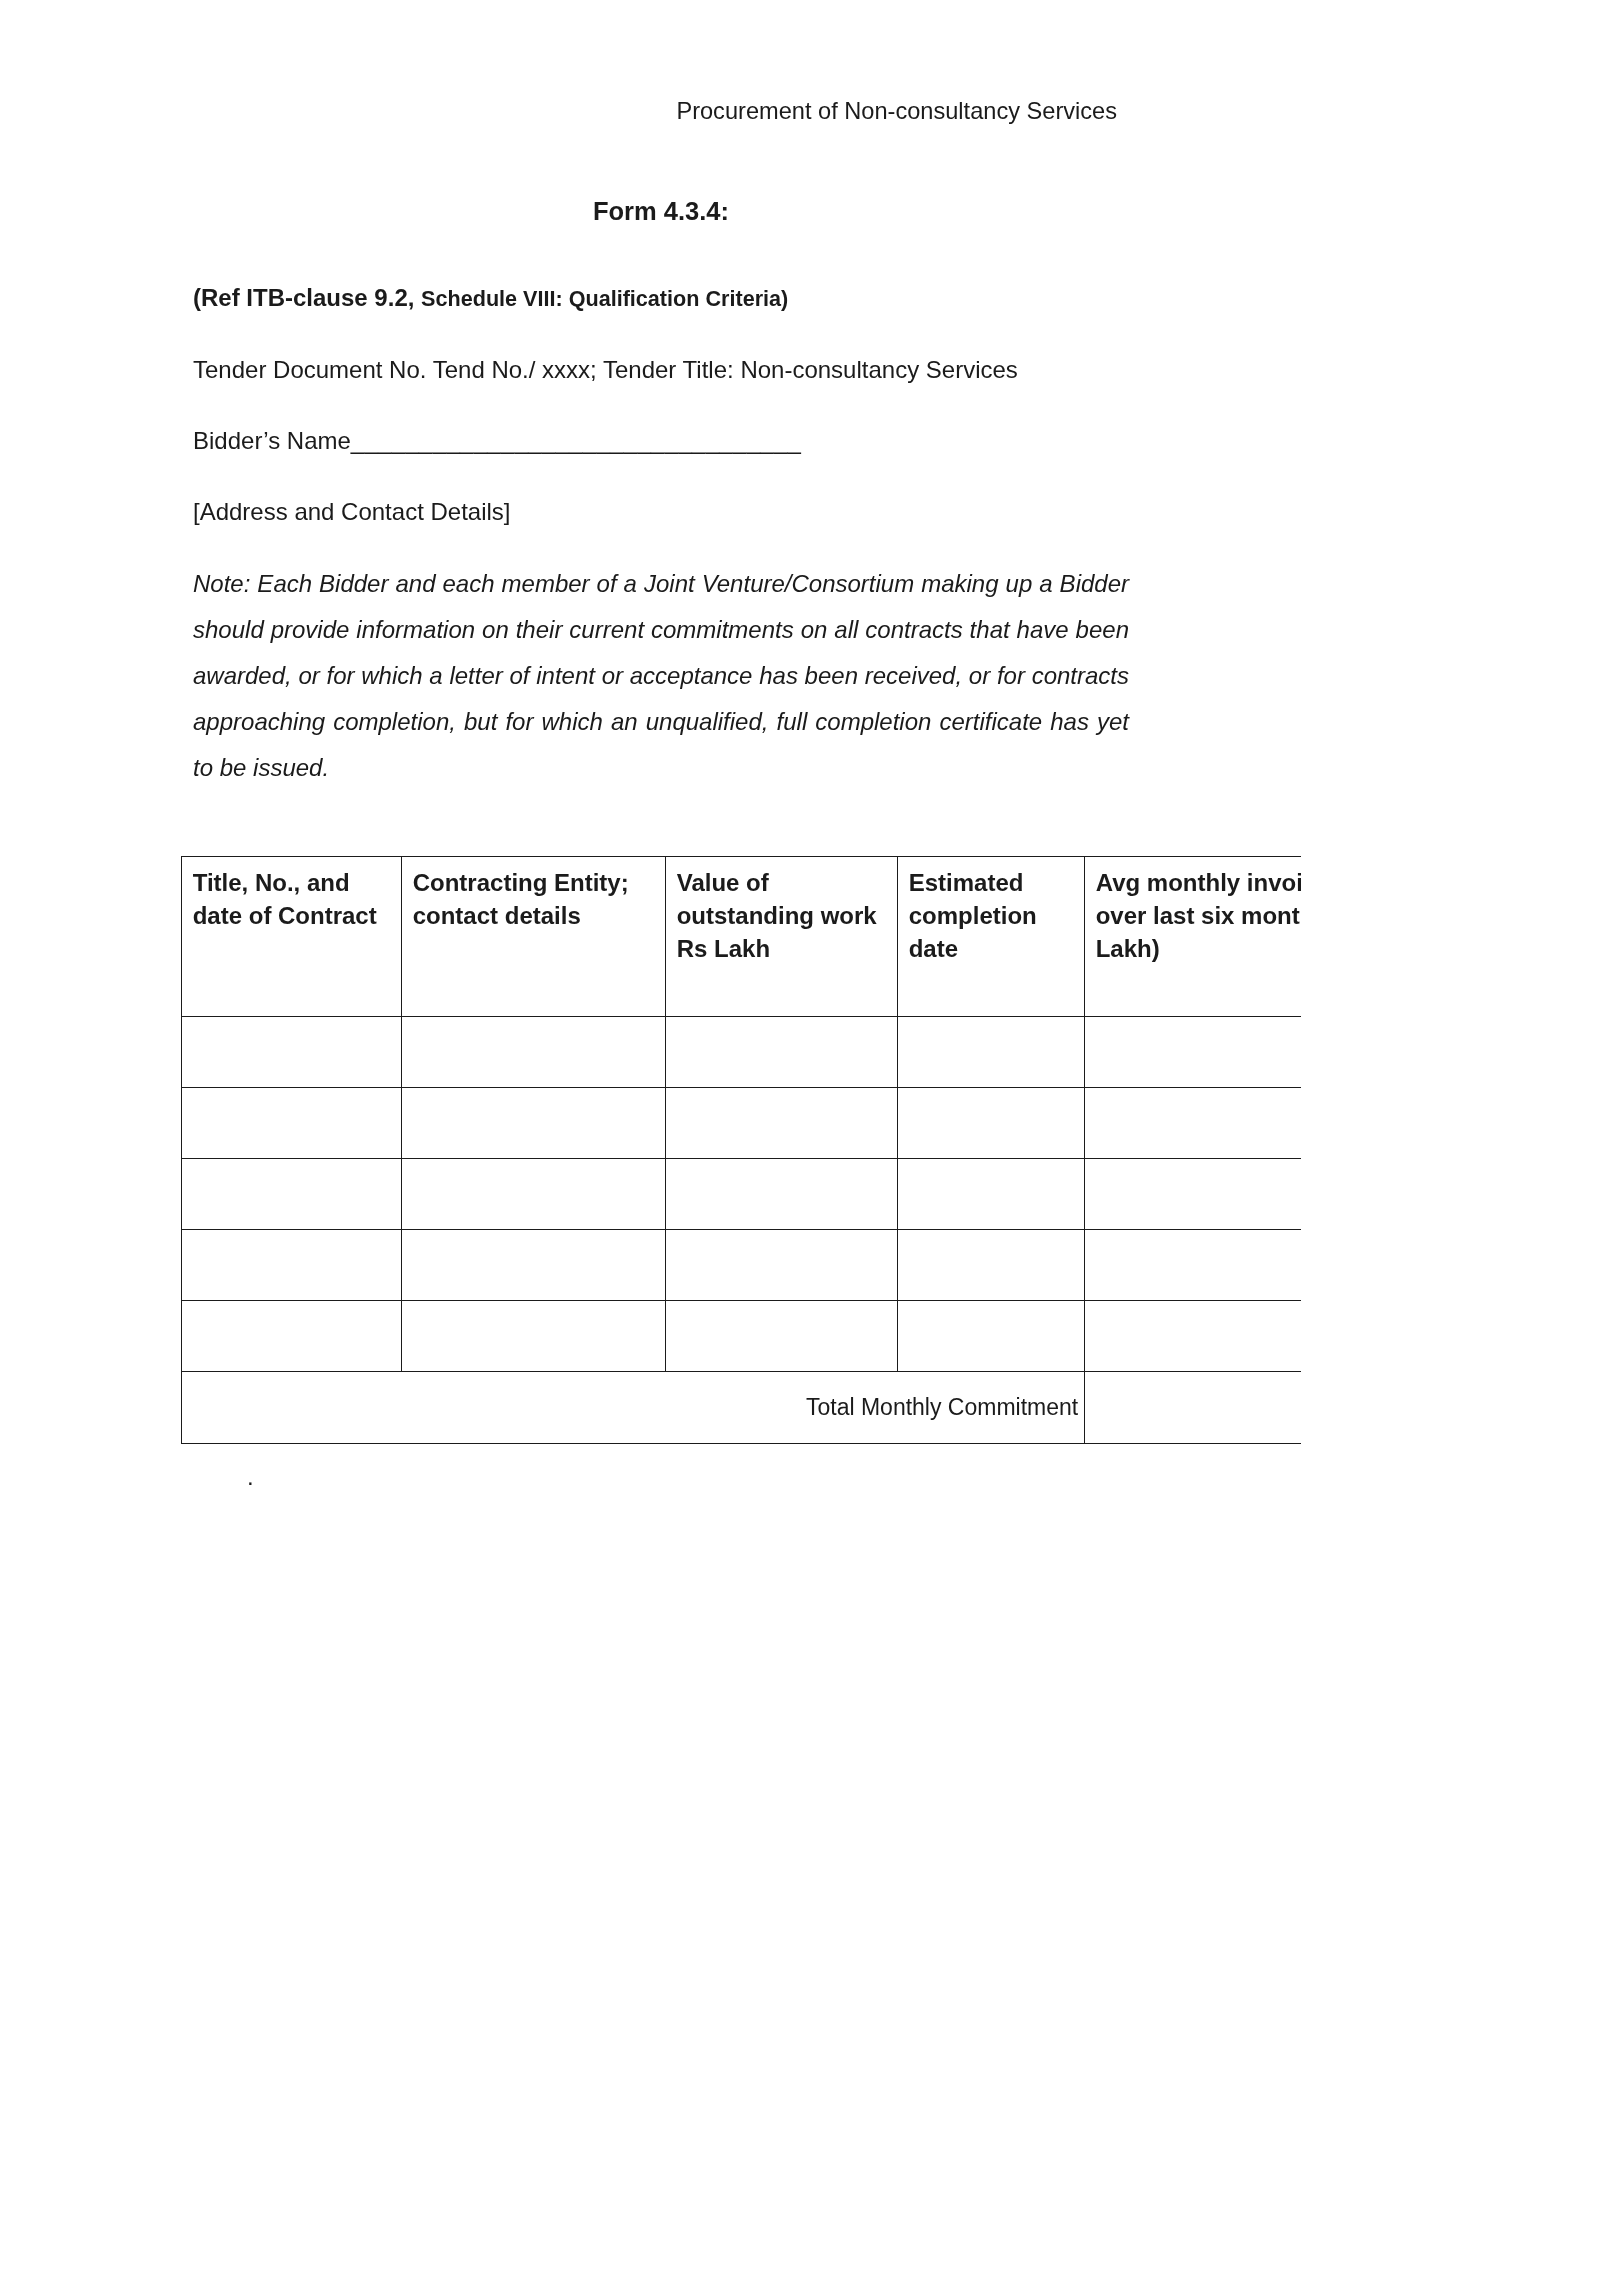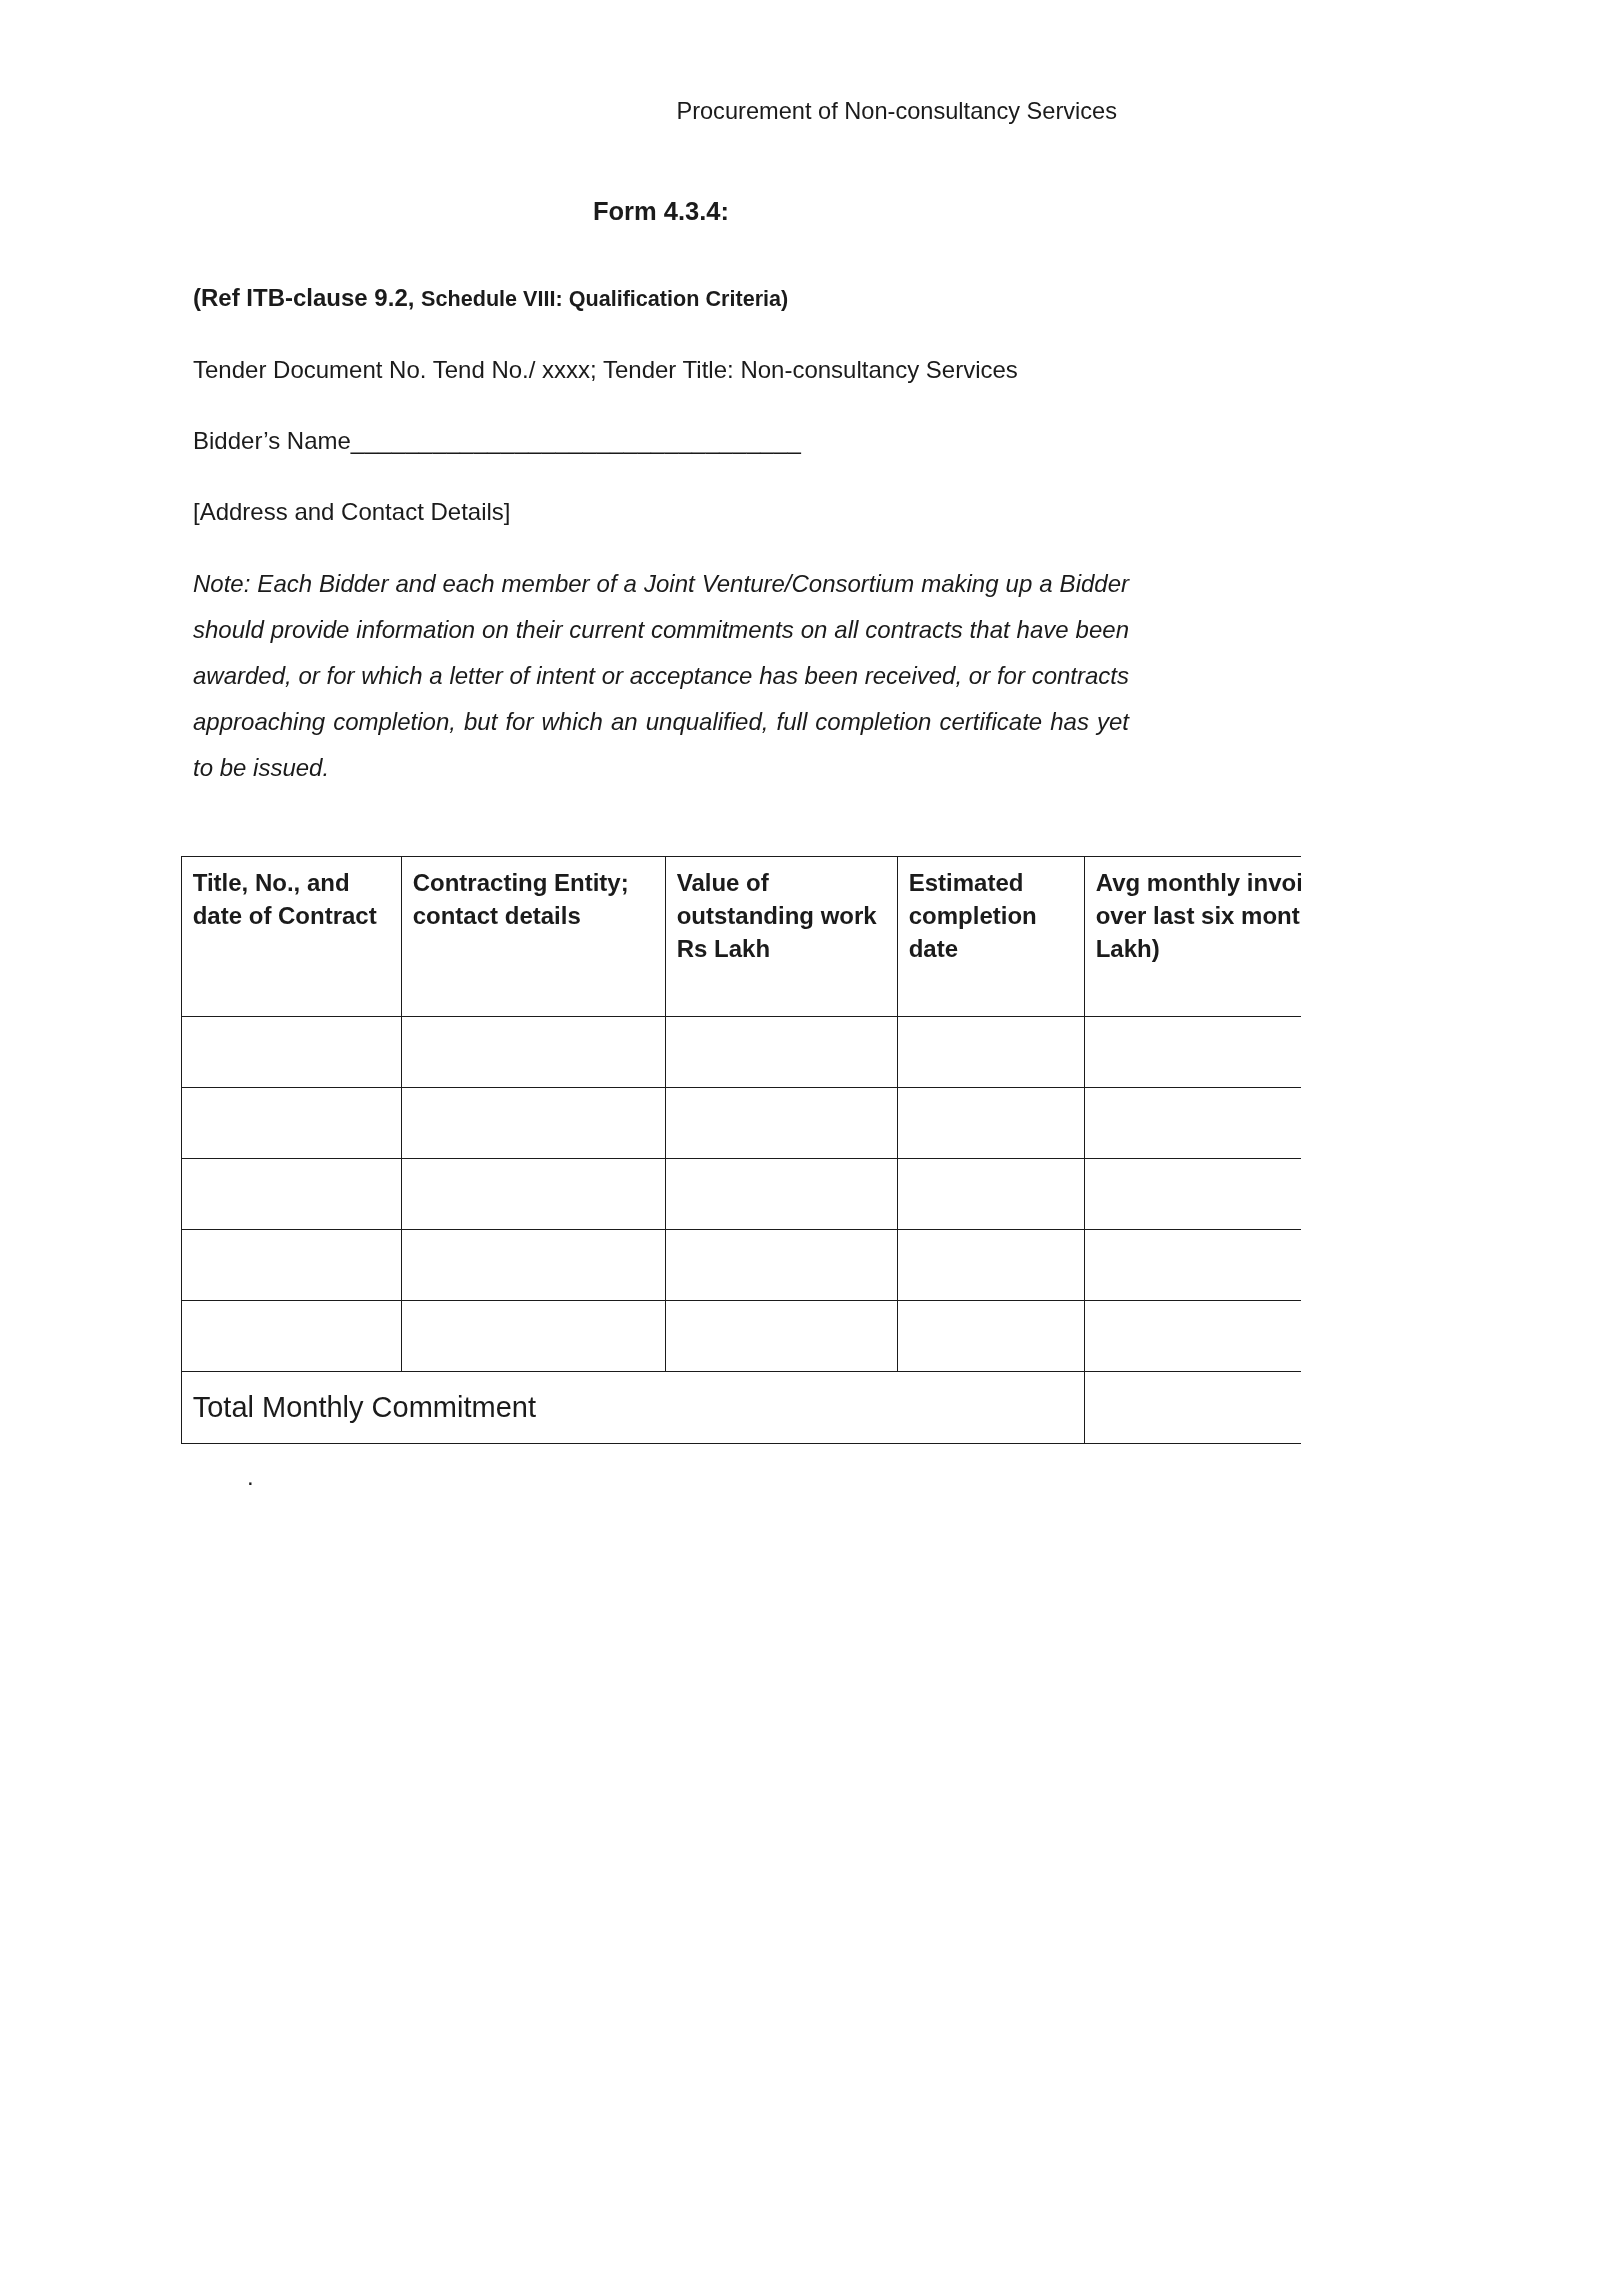--- a/index.html
+++ b/index.html
@@ -67,23 +67,24 @@
   .form-table th {
     font-weight: bold;
     text-align: left;
     font-size: 24px;
     line-height: 33px;
     height: 160px;
   }
   .form-table td.data-cell { height: 71px; }
   .form-table td.total-cell {
     height: 72px;
+    text-align: right;
     vertical-align: middle;
     padding-right: 6px;
-    font-size: 29px;
+    font-size: 23px;
   }
   .form-table td.total-value-cell { height: 72px; }
   .col-1 { width: 220px; }
   .col-2 { width: 264px; }
   .col-3 { width: 232px; }
   .col-4 { width: 187px; }
   .col-5 { width: 325px; }
   .below-dot {
     margin-top: 18.3px;
     padding-left: 54px;

